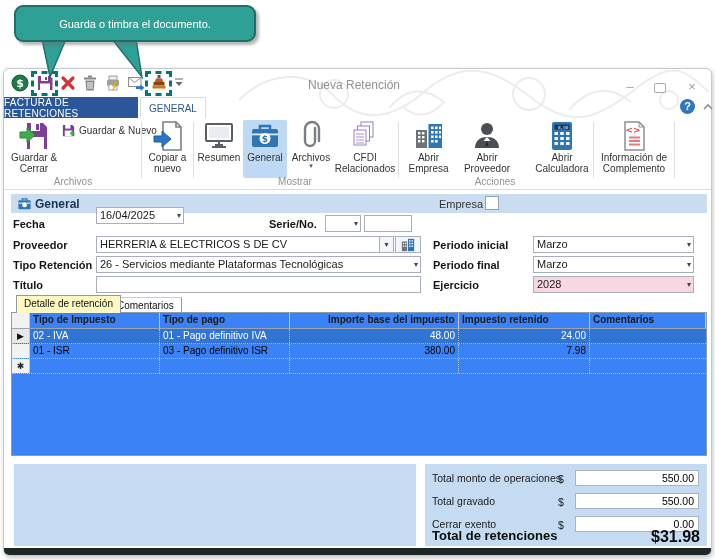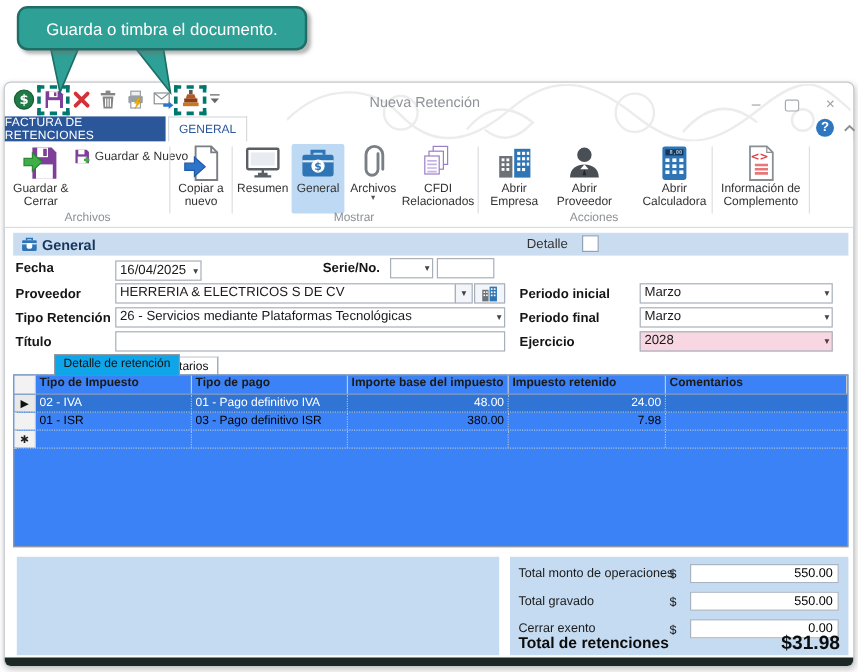--- a/index.html
+++ b/index.html
@@ -1,21 +1,21 @@
 <!DOCTYPE html>
 <html><head>
 <meta charset="utf-8">
 <style>
   html,body{margin:0;padding:0;background:#fff;}
   body{width:715px;height:560px;position:relative;font-family:"Liberation Sans",sans-serif;overflow:hidden;}
 
   
   .bubble{position:absolute;left:14px;top:5px;width:238px;height:33px;background:#2fa096;
     border:2px solid #1d6e66;border-radius:9px;box-shadow:3px 3px 3px rgba(110,110,110,.5);
-    color:#fff;font-size:14px;display:flex;align-items:center;justify-content:center;z-index:30;}
+    color:#fff;font-size:11px;display:flex;align-items:center;justify-content:center;z-index:30;}
   .tails{position:absolute;left:30px;top:39px;z-index:29;}
 
   
   .window{position:absolute;left:3px;top:68px;width:707px;height:486px;background:#fff;
     border:1px solid #c3c9cd;border-radius:6px;box-shadow:1px 2px 5px rgba(0,0,0,.22);}
   .win-bottom{position:absolute;left:0px;top:479px;width:707px;height:7px;background:#1c2826;border-radius:0 0 5px 5px;}
   .win-title{position:absolute;left:250px;top:9px;width:200px;text-align:center;color:#8f9296;font-size:12px;}
   .ctl{position:absolute;top:10px;width:18px;height:16px;color:#9aa0a6;font-size:13px;text-align:center;line-height:16px;cursor:default;}
   .maxbox{position:absolute;top:14px;width:10px;height:8px;border:1.5px solid #a6abb0;border-radius:2px;}
   .helpbtn{position:absolute;left:676px;top:30px;width:15px;height:15px;border-radius:50%;background:#2e77c0;color:#fff;
@@ -57,36 +57,36 @@
 
   .flabel{position:absolute;font-size:11px;font-weight:bold;color:#151515;white-space:nowrap;}
   .combo,.field{position:absolute;height:17px;background:#fff;border:1px solid #a9afb9;font-size:11px;line-height:15px;
     color:#1a1a1a;box-sizing:border-box;white-space:nowrap;overflow:hidden;padding:0 3px;}
   .combo{padding-right:15px;}
   .dd{position:absolute;right:2px;top:3px;font-size:8px;color:#444;line-height:9px;}
   .sqbtn{position:absolute;height:17px;background:#f2f5f9;border:1px solid #a9afb9;box-sizing:border-box;text-align:center;}
   .pink{background:#f8d7e3;}
 
   
-  .dtab1{position:absolute;left:12px;top:226px;height:17px;padding:0 7px;background:#0ea5e9;border:1px solid #919aa4;border-bottom:none;
-    font-size:10px;line-height:16px;color:#111;z-index:2;margin-left:29px;}
+  .dtab1{position:absolute;left:12px;top:226px;height:17px;padding:0 7px;background:#fef9c3;border:1px solid #919aa4;border-bottom:none;
+    font-size:10px;line-height:16px;color:#111;z-index:2;}
   .dtab2{position:absolute;left:106px;top:228px;height:15px;padding:0 7px;border-right:1px solid #919aa4;border-top:1px solid #c8cdd2;
     font-size:10px;line-height:15px;color:#111;background:#fff;}
 
   
   .grid{position:absolute;left:7px;top:243px;width:696px;height:144px;border:1px solid #8e9aa6;background:#3b82f6;box-sizing:border-box;}
   .grow{display:flex;height:15px;border-bottom:1px dotted #a8c0da;box-sizing:border-box;}
   .ghead{height:16px;border-bottom:1px solid #9aa4ae;}
   .gcell{box-sizing:border-box;border-right:1px dotted #a8c0da;font-size:10px;line-height:14px;padding:0 3px;
     overflow:hidden;white-space:nowrap;}
   .ghead .gcell{font-weight:bold;border-right:1px solid #c4c9ce;color:#1a1a1a;}
   .gsel{width:18px;flex:0 0 18px;background:#f2f2f2;border-right:1px solid #c4c9ce;text-align:center;font-size:9px;color:#222;line-height:14px;}
   .c1{width:130px;flex:0 0 130px;}
   .c2{width:130px;flex:0 0 130px;}
-  .c3{width:134px;flex:0 0 134px;text-align:right;}
+  .c3{width:134px;flex:0 0 134px;text-align:right;margin-left:35px;}
   .c4{width:131px;flex:0 0 131px;text-align:right;}
   .c5{flex:1;border-right:none;}
   .ghead .c3,.ghead .c4{text-align:left;}
   .selrow{background:#3074d6;}
   .selrow .gcell{color:#fff;}
   .selrow .gsel{color:#111;background:#e8e8e8;}
 
   
   .bluepanel{position:absolute;top:395px;height:82px;background:#c5dbf2;}
   .tlabel{position:absolute;left:7px;font-size:10.5px;color:#1a1a1a;}
@@ -320,26 +320,26 @@
   </div>
 
   <div class="secbar">
     <svg class="bic" viewBox="0 0 16 16">
       <path d="M5.5 4.5 V3 h5 v1.5" fill="none" stroke="#2e75b6" stroke-width="1.4"></path>
       <rect x="1.5" y="4.5" width="13" height="9.5" rx="1" fill="#2e75b6"></rect>
       <rect x="1.5" y="7" width="13" height="1.2" fill="#fff" opacity=".85"></rect>
       <circle cx="8" cy="9.5" r="2.6" fill="#fff"></circle>
     </svg>
     <span class="ttl">General</span>
-    <span class="validado">Detalle</span>
+    <span class="validado">Empresa</span>
     <span class="checkbox"></span>
   </div>
 
   <div class="flabel" style="left:9px;top:149px">Fecha</div>
-  <div class="combo" style="left:92px;top:148px;width:72px">
+  <div class="combo" style="left:92px;top:138px;width:88px">
     <span>16/04/2025</span>
     <span class="dd">▾</span>
   </div>
   <div class="flabel" style="left:265px;top:149px;width:52px;">Serie/No.</div>
   <div class="combo" style="left:321px;top:146px;width:36px">
     <span></span>
     <span class="dd">▾</span>
   </div>
   <div class="field" style="left:360px;top:146px;width:48px">
     <span></span>

